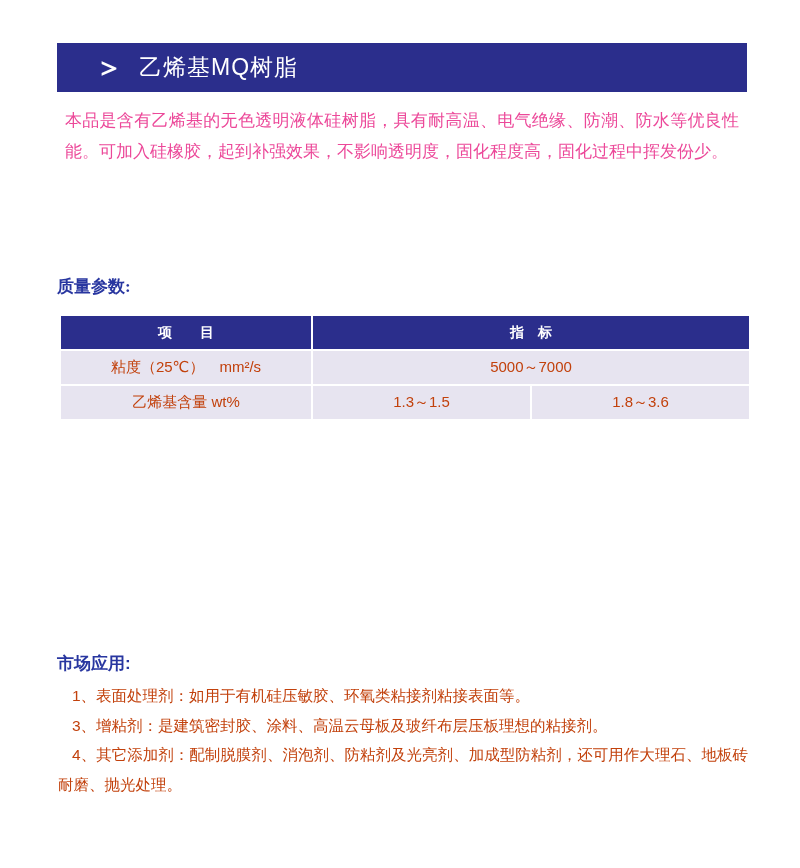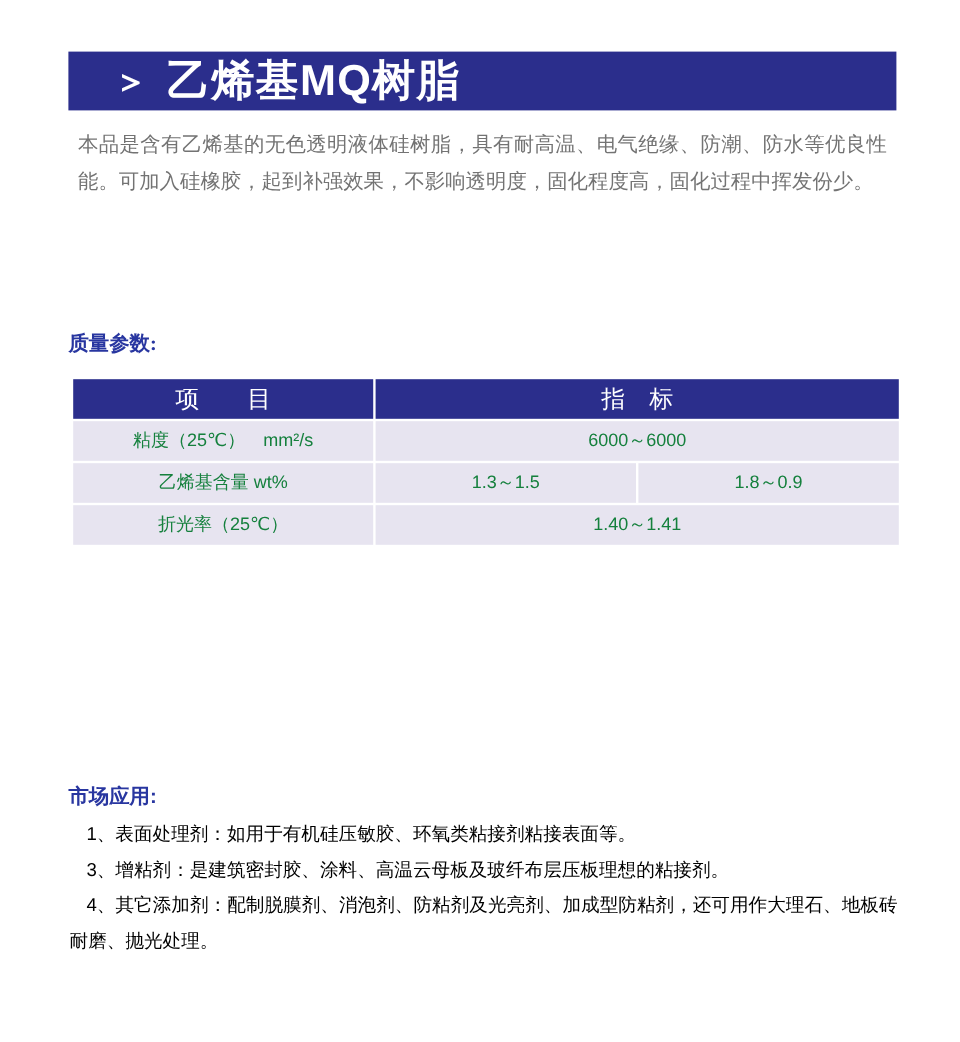--- a/index.html
+++ b/index.html
@@ -21,32 +21,32 @@
     color: #ffffff;
     display: flex; align-items: center;
     padding-left: 38px;
   }
   .banner .arrow {
     font-size: 28px; font-weight: bold;
     margin-right: 16px;
     transform: scaleY(1.05);
   }
   .banner .title {
-    font-size: 36px; font-weight: bold;
+    font-size: 23px; font-weight: normal;
     letter-spacing: 1px;
   }
 
   
   .description {
     position: absolute;
     left: 65px; top: 105px;
     width: 674px;
     font-size: 17px;
     line-height: 31px;
-    color: #737373;
+    color: #ec4899;
     text-align: justify;
   }
 
   
   .section-label {
     position: absolute;
     left: 57px;
     color: #2836a0;
     font-size: 17px;
     font-weight: bold;
@@ -65,41 +65,41 @@
   }
   .param-table td {
     height: 33px;
     text-align: center;
     vertical-align: middle;
     font-size: 15px;
   }
   .param-table .dark {
     background: #2b2e8c;
     color: #ffffff;
-    font-weight: normal;
-    font-size: 20px;
+    font-weight: bold;
+    font-size: 14px;
   }
   .param-table .light {
     background: #e7e4f0;
-    color: #15803d;
+    color: #c2410c;
   }
   .col-item { width: 250px; }
   .col-v1   { width: 217px; }
   .col-v2   { width: 217px; }
 
   
   .app-list {
     position: absolute;
     left: 58px; top: 681px;
     width: 690px;
   }
   .app-list .item {
     font-size: 15.5px;
     line-height: 29.5px;
-    color: #000000;
+    color: #c2410c;
     text-indent: 14px;
     text-align: justify;
   }
 </style>
 </head>
 <body>
 
 <div class="page">
 
   <div class="banner">
@@ -117,30 +117,26 @@
         <col class="col-v1">
         <col class="col-v2">
     </colgroup>
     <tbody>
       <tr>
         <td class="dark">项　　目</td>
         <td class="dark" colspan="2">指　标</td>
       </tr>
       <tr>
         <td class="light">粘度（25℃）　mm²/s</td>
-        <td class="light" colspan="2">6000～6000</td>
+        <td class="light" colspan="2">5000～7000</td>
       </tr>
       <tr>
         <td class="light">乙烯基含量 wt%</td>
         <td class="light">1.3～1.5</td>
-        <td class="light">1.8～0.9</td>
-      </tr>
-      <tr>
-        <td class="light">折光率（25℃）</td>
-        <td class="light" colspan="2">1.40～1.41</td>
+        <td class="light">1.8～3.6</td>
       </tr>
     </tbody>
   </table>
 
   <div class="section-label market">市场应用:</div>
 
   <div class="app-list">
     <div class="item">1、表面处理剂：如用于有机硅压敏胶、环氧类粘接剂粘接表面等。</div>
     <div class="item">3、增粘剂：是建筑密封胶、涂料、高温云母板及玻纤布层压板理想的粘接剂。</div>
     <div class="item">4、其它添加剂：配制脱膜剂、消泡剂、防粘剂及光亮剂、加成型防粘剂，还可用作大理石、地板砖耐磨、抛光处理。</div>

